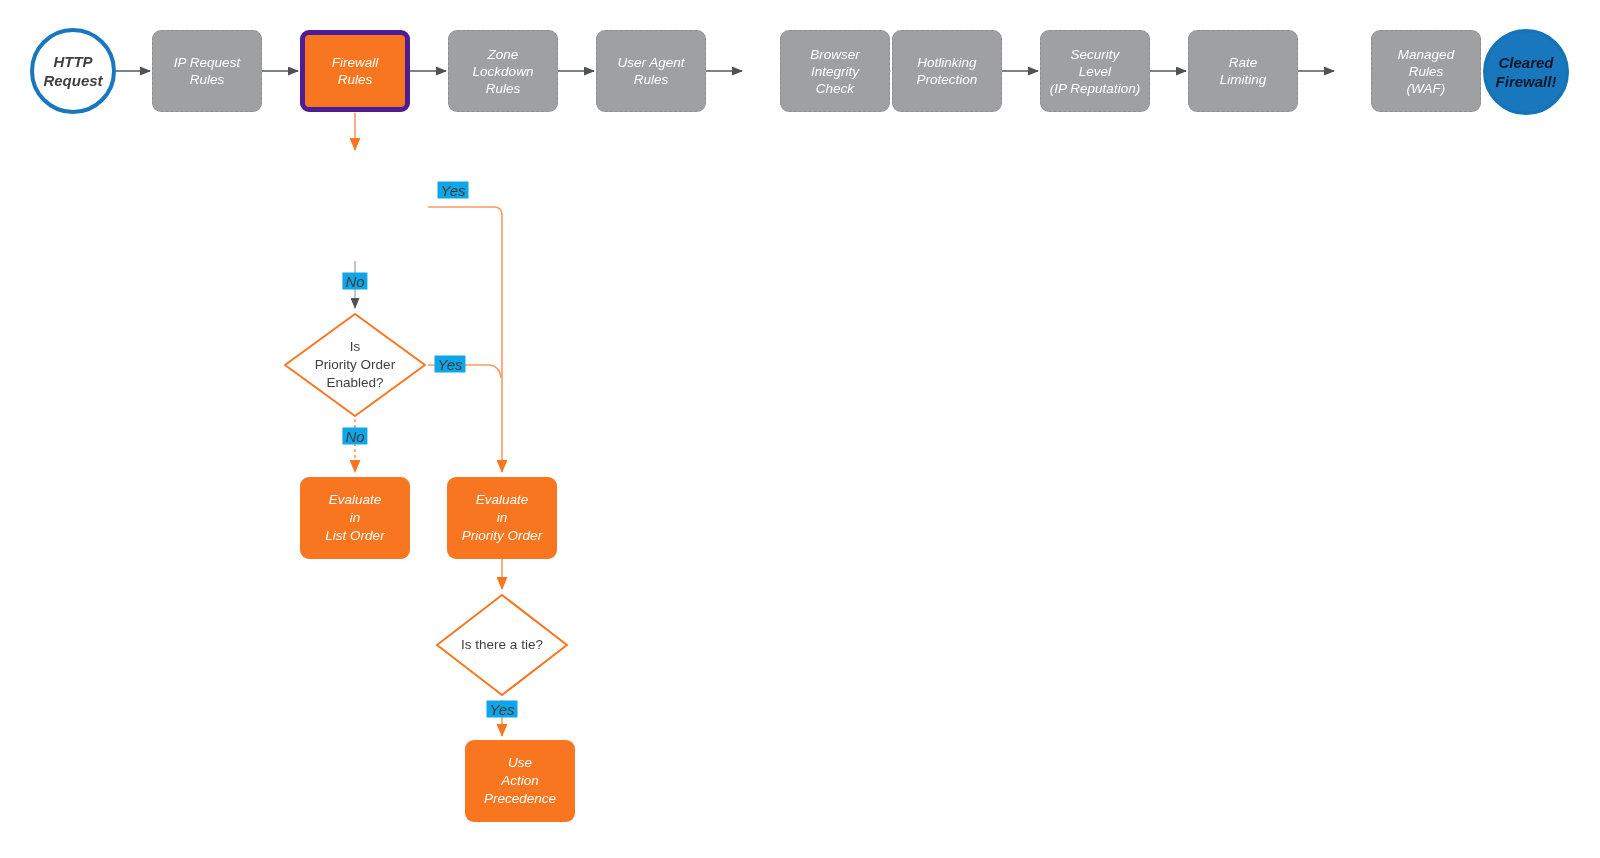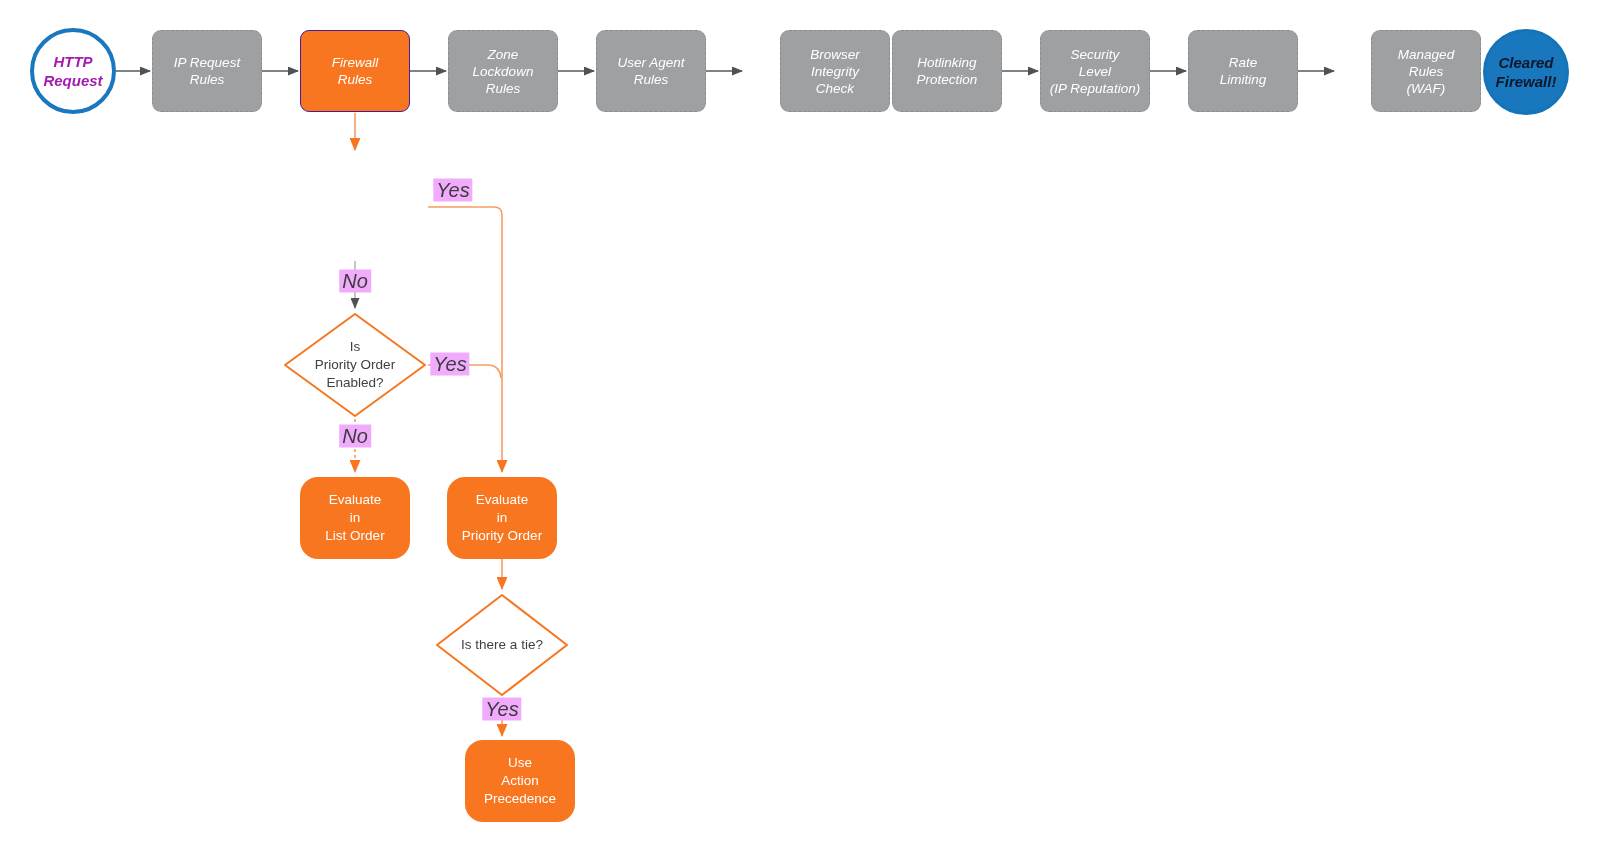--- a/index.html
+++ b/index.html
@@ -29,46 +29,47 @@
     border: 1px dashed #8b8d90;
     border-radius: 9px;
     color: #ffffff;
     font-style: italic;
     font-size: 13.5px;
     line-height: 17px;
     white-space: pre-line;
   }
   .stage-box.highlight {
     background: #F7761F;
-    border: 1px solid #4c1d95;
+    border: 5px solid #4c1d95;
   }
 
   .action-box {
     width: 110px; height: 82px;
     background: #F7761F;
-    border-radius: 18px;
+    border-radius: 9px;
     color: #ffffff;
+    font-style: italic;
     font-size: 13.5px;
     line-height: 18px;
     white-space: pre-line;
   }
 
   .circle {
     width: 86px; height: 86px;
     border-radius: 50%;
     font-weight: bold;
     font-style: italic;
     font-size: 15px;
     line-height: 19px;
     white-space: pre-line;
   }
   .circle.start {
     background: #ffffff;
     border: 4px solid #1877BD;
-    color: #a21caf;
+    color: #404040;
   }
   .circle.end {
     background: #1877BD;
     border: 3px solid #1474b8;
     color: #0f172a;
   }
 
   .diamond { }
   .diamond svg { position: absolute; left: 0; top: 0; }
   .diamond .q {
@@ -77,23 +78,23 @@
     color: #414141;
     font-size: 13.5px;
     line-height: 18px;
     white-space: pre-line;
   }
 
   .edge-label {
     position: absolute;
     transform: translate(-50%, -50%);
     font-style: italic;
-    font-size: 20px;
+    font-size: 15px;
     color: #3c3c3c;
-    background: #f0abfc;
+    background: #0ea5e9;
     padding: 0 3px;
     z-index: 3;
   }
 </style>
 </head>
 <body>
 
 <div class="canvas">
 
   <svg class="connectors" width="1600" height="858" viewBox="0 0 1600 858">

